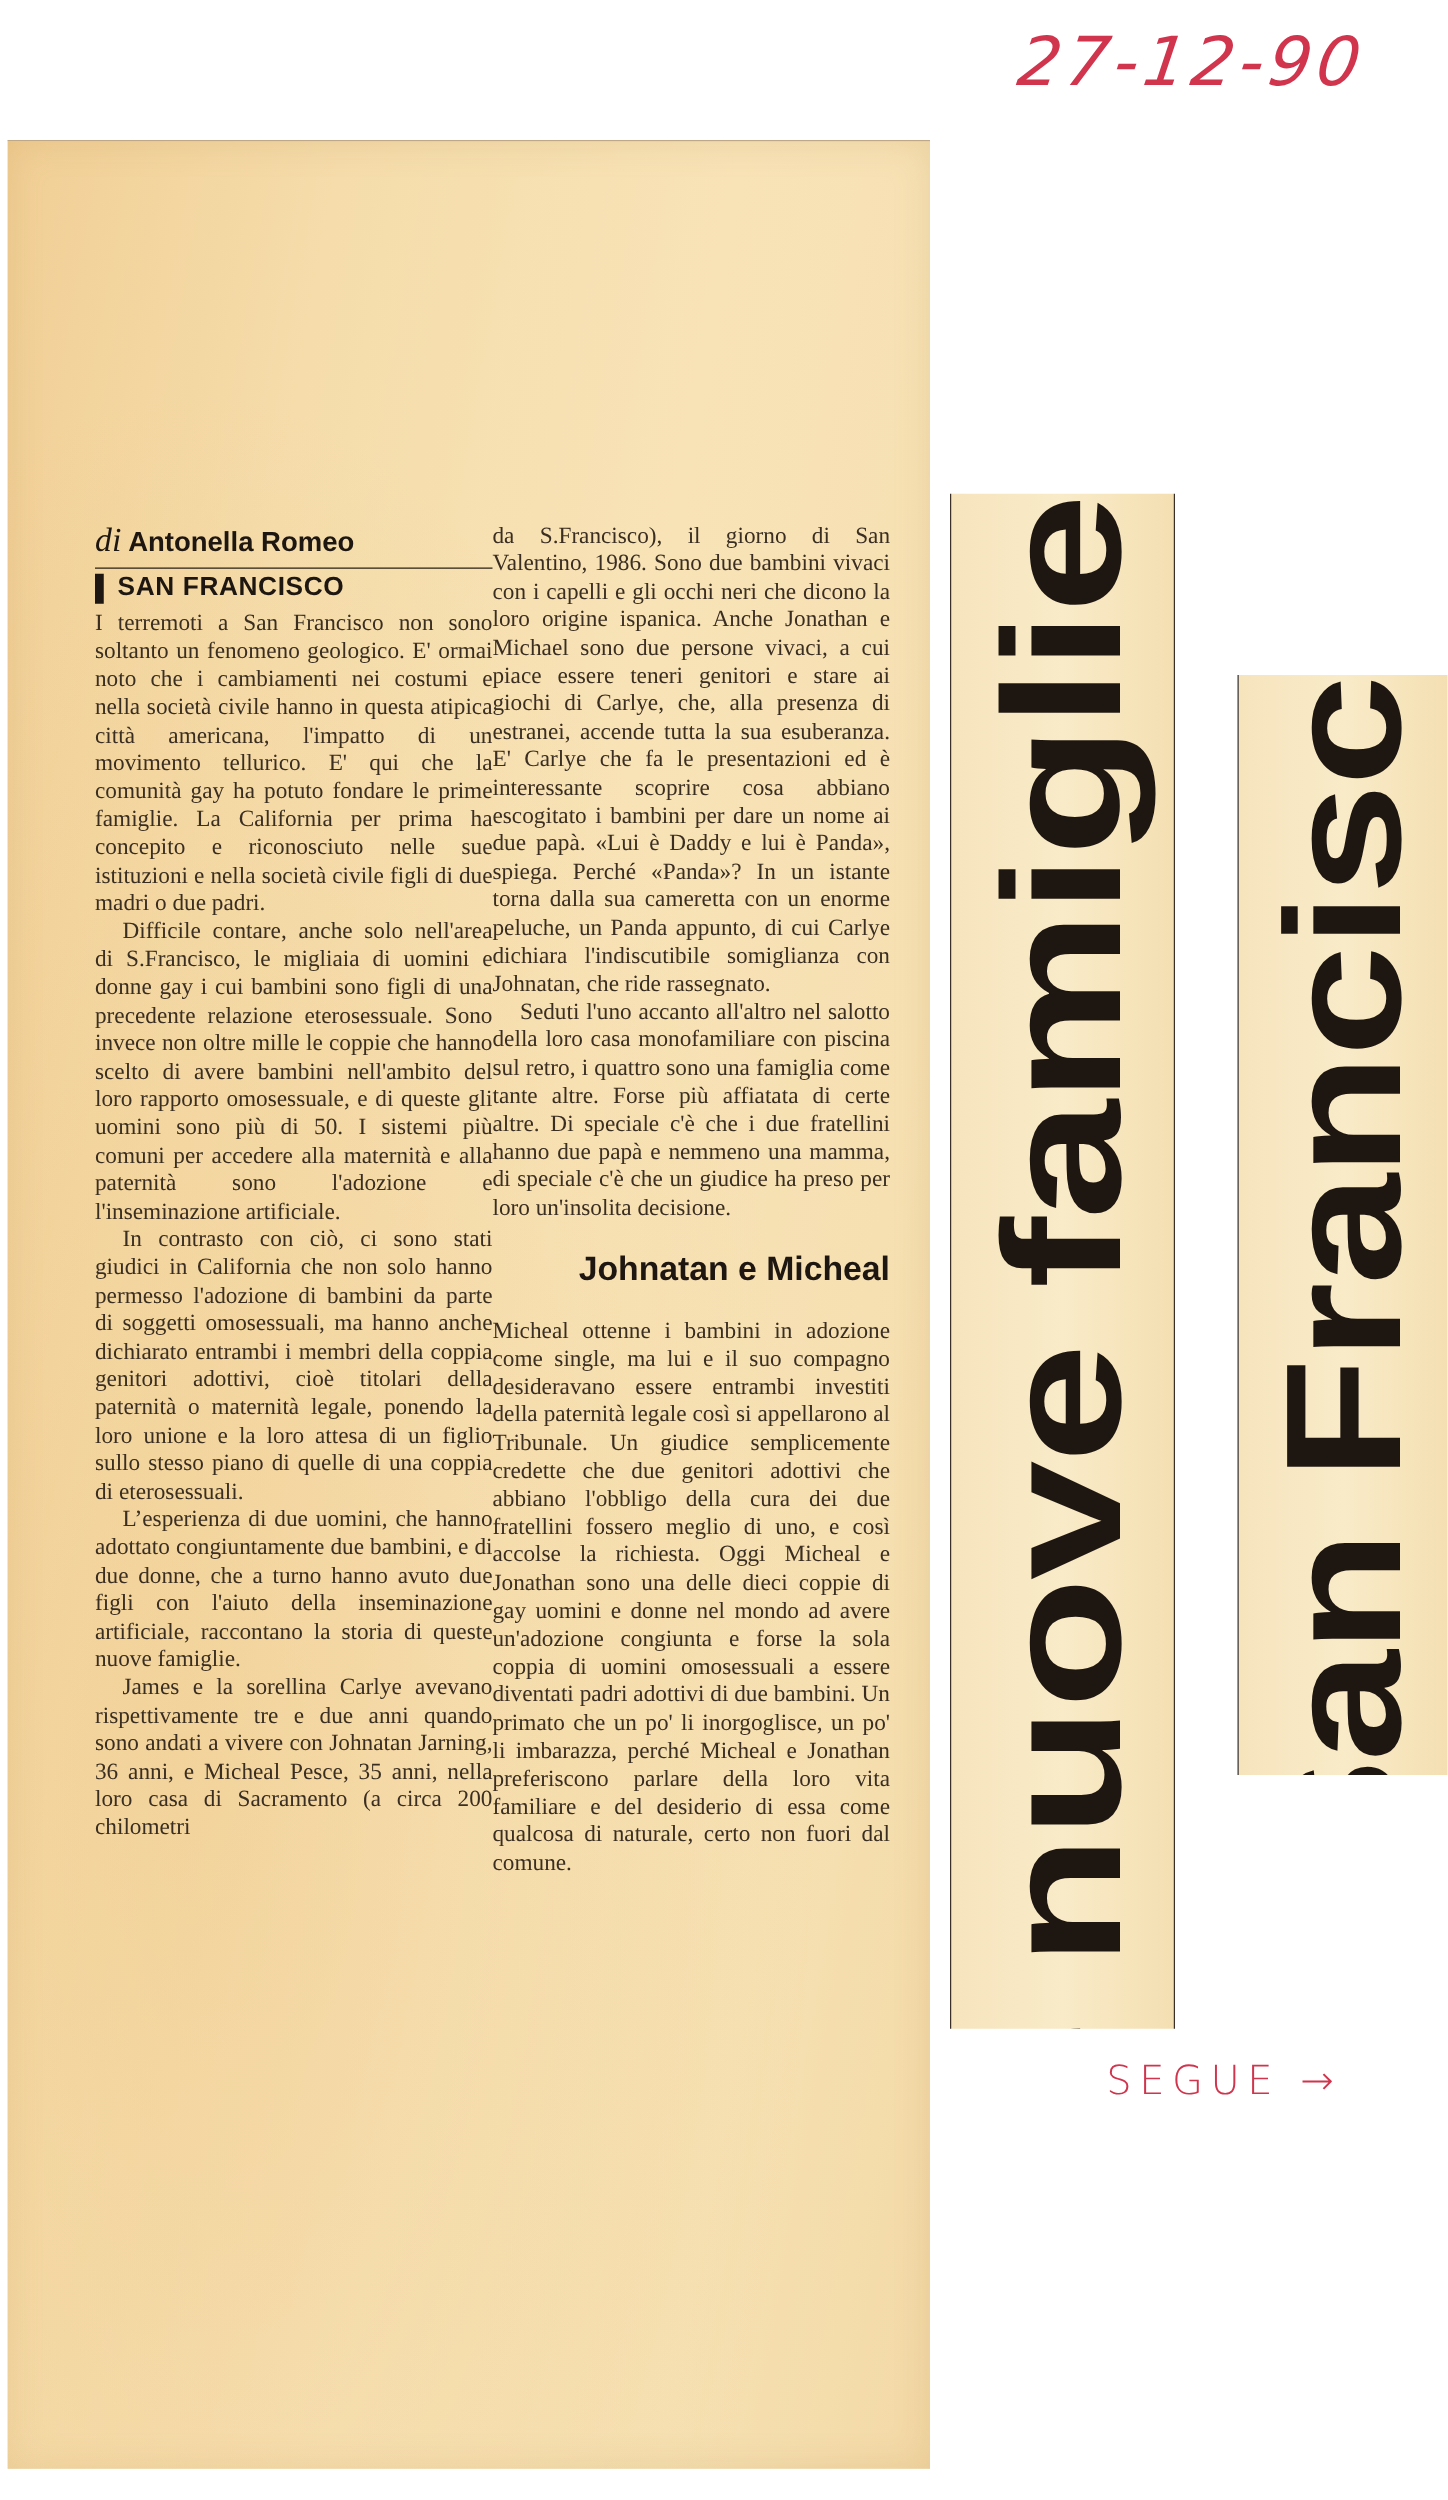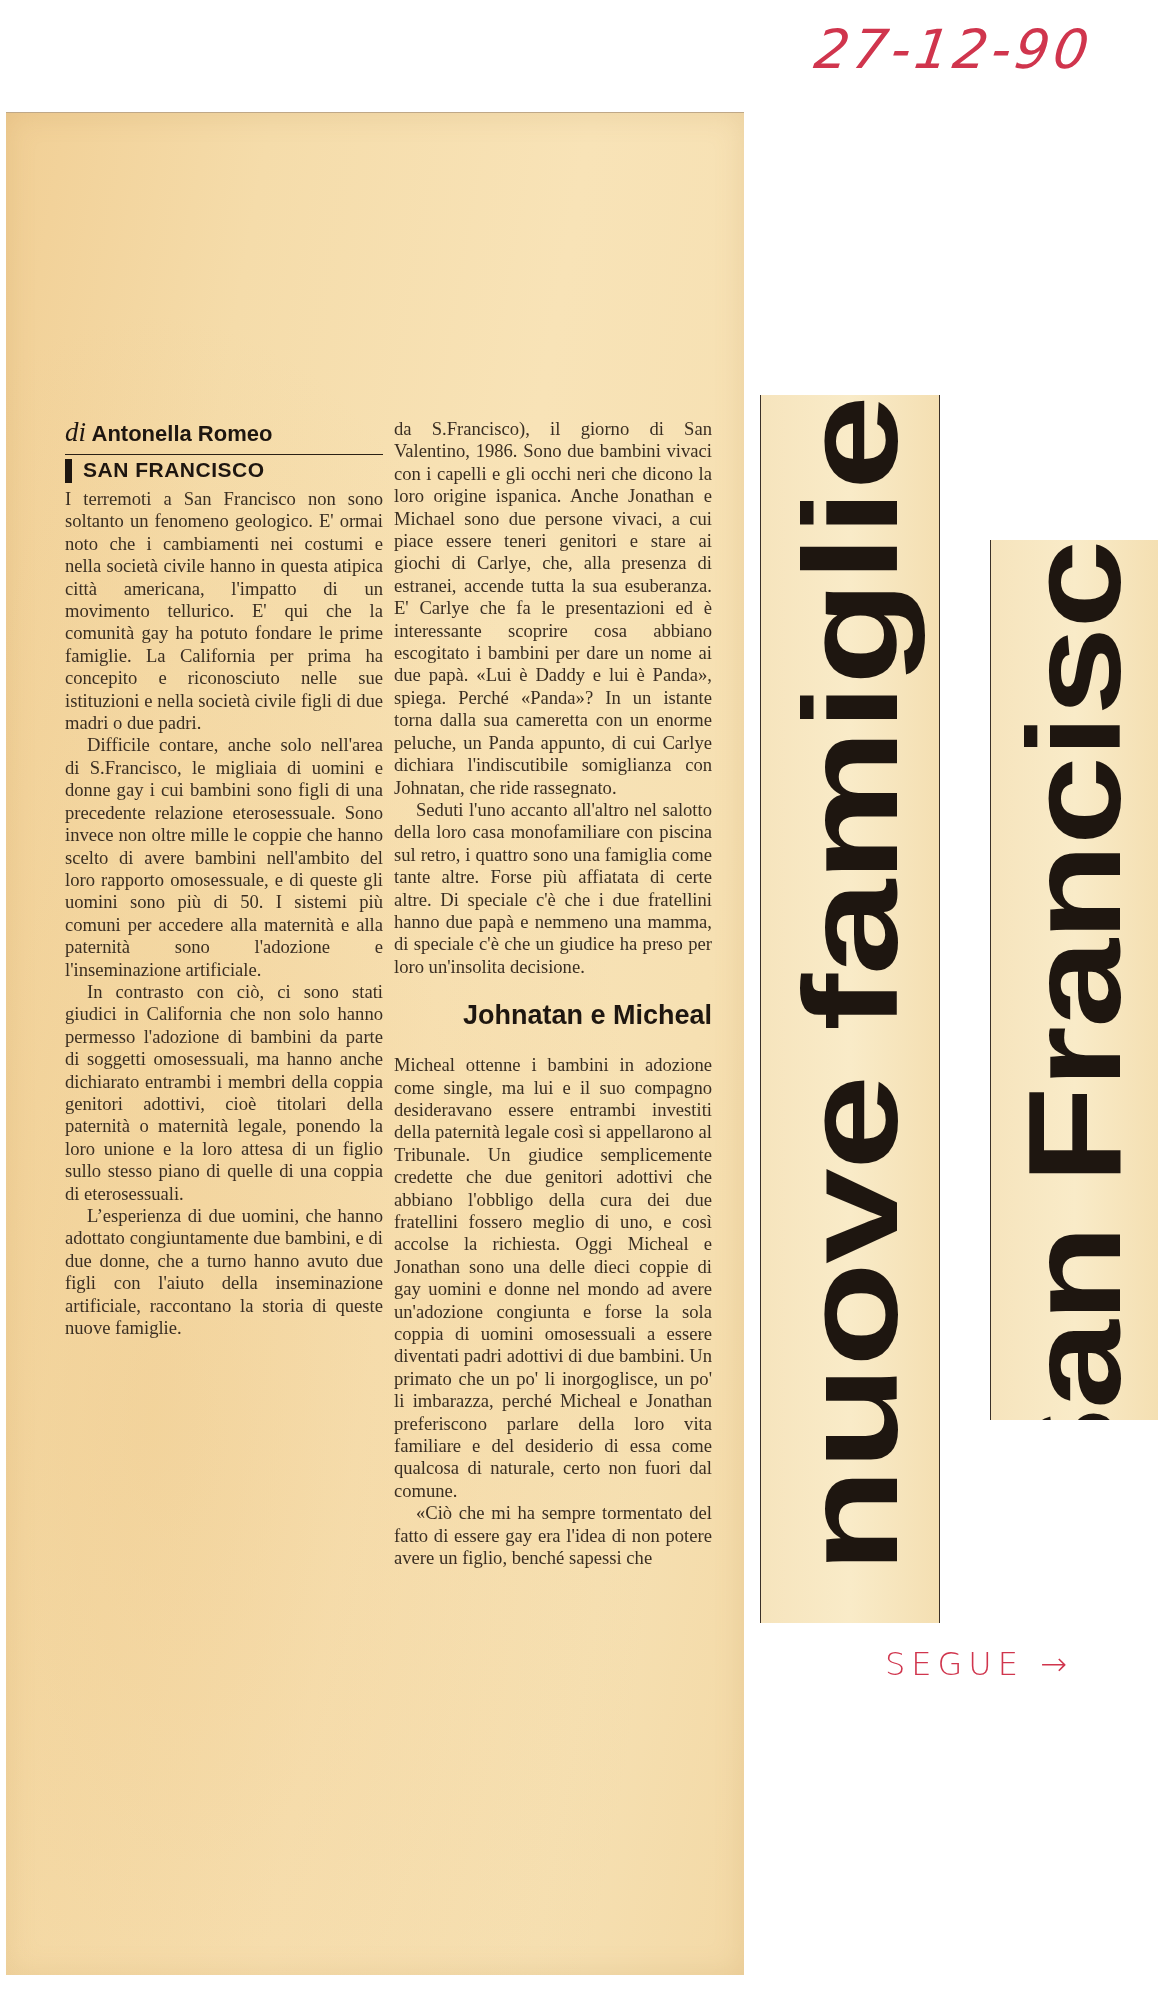--- a/index.html
+++ b/index.html
@@ -82,21 +82,21 @@
       hyphens: manual;
     }
     .col p {
       margin: 0;
       text-indent: 0;
     }
     .col p.indent {
       text-indent: 22px;
     }
     .col-1 {
-      left: 59px;
+      left: 70px;
       top: 305px;
       width: 318px;
     }
     .col-2 {
       left: 388px;
       top: 305px;
       width: 318px;
     }
     .byline {
       font-size: 22px;
@@ -200,28 +200,28 @@
       <span class="author">Antonella Romeo</span>
     </div>
     <div class="dateline">
       <span class="bar"></span>
       <span class="label">SAN FRANCISCO</span>
     </div>
     <p>I terremoti a San Francisco non sono soltanto un fenomeno geologico. E' ormai noto che i cambiamenti nei costumi e nella società civile hanno in questa atipica città americana, l'impatto di un movimento tellurico. E' qui che la comunità gay ha potuto fondare le prime famiglie. La California per prima ha concepito e riconosciuto nelle sue istituzioni e nella società civile figli di due madri o due padri.</p>
     <p class="indent">Difficile contare, anche solo nell'area di S.Francisco, le migliaia di uomini e donne gay i cui bambini sono figli di una precedente relazione eterosessuale. Sono invece non oltre mille le coppie che hanno scelto di avere bambini nell'ambito del loro rapporto omosessuale, e di queste gli uomini sono più di 50. I sistemi più comuni per accedere alla maternità e alla paternità sono l'adozione e l'inseminazione artificiale.</p>
     <p class="indent">In contrasto con ciò, ci sono stati giudici in California che non solo hanno permesso l'adozione di bambini da parte di soggetti omosessuali, ma hanno anche dichiarato entrambi i membri della coppia genitori adottivi, cioè titolari della paternità o maternità legale, ponendo la loro unione e la loro attesa di un figlio sullo stesso piano di quelle di una coppia di eterosessuali.</p>
     <p class="indent">L’esperienza di due uomini, che hanno adottato congiuntamente due bambini, e di due donne, che a turno hanno avuto due figli con l'aiuto della inseminazione artificiale, raccontano la storia di queste nuove famiglie.</p>
+    <p class="indent">James e la sorellina Carlye avevano rispettivamente tre e due anni quando sono andati a vivere con Johnatan Jarning, 36 anni, e Micheal Pesce, 35 anni, nella loro casa di Sacramento (a circa 200 chilometri</p>
   </div>
 
   <div class="col col-2">
     <p>da S.Francisco), il giorno di San Valentino, 1986. Sono due bambini vivaci con i capelli e gli occhi neri che dicono la loro origine ispanica. Anche Jonathan e Michael sono due persone vivaci, a cui piace essere teneri genitori e stare ai giochi di Carlye, che, alla presenza di estranei, accende tutta la sua esuberanza. E' Carlye che fa le presentazioni ed è interessante scoprire cosa abbiano escogitato i bambini per dare un nome ai due papà. «Lui è Daddy e lui è Panda», spiega. Perché «Panda»? In un istante torna dalla sua cameretta con un enorme peluche, un Panda appunto, di cui Carlye dichiara l'indiscutibile somiglianza con Johnatan, che ride rassegnato.</p>
     <p class="indent">Seduti l'uno accanto all'altro nel salotto della loro casa monofamiliare con piscina sul retro, i quattro sono una famiglia come tante altre. Forse più affiatata di certe altre. Di speciale c'è che i due fratellini hanno due papà e nemmeno una mamma, di speciale c'è che un giudice ha preso per loro un'insolita decisione.</p>
     <div class="subhead">Johnatan e Micheal</div>
     <p>Micheal ottenne i bambini in adozione come single, ma lui e il suo compagno desideravano essere entrambi investiti della paternità legale così si appellarono al Tribunale. Un giudice semplicemente credette che due genitori adottivi che abbiano l'obbligo della cura dei due fratellini fossero meglio di uno, e così accolse la richiesta. Oggi Micheal e Jonathan sono una delle dieci coppie di gay uomini e donne nel mondo ad avere un'adozione congiunta e forse la sola coppia di uomini omosessuali a essere diventati padri adottivi di due bambini. Un primato che un po' li inorgoglisce, un po' li imbarazza, perché Micheal e Jonathan preferiscono parlare della loro vita familiare e del desiderio di essa come qualcosa di naturale, certo non fuori dal comune.</p>
-    <p class="indent">«Ciò che mi ha sempre tormentato del fatto di essere gay era l'idea di non potere avere un figlio, benché sapessi che</p>
   </div>
 </div>
 
 <div class="strip strip-1">
   <div class="vtext">Le nuove famiglie di</div>
 </div>
 
 <div class="strip strip-2">
   <div class="vtext">San Francisco</div>
 </div>

